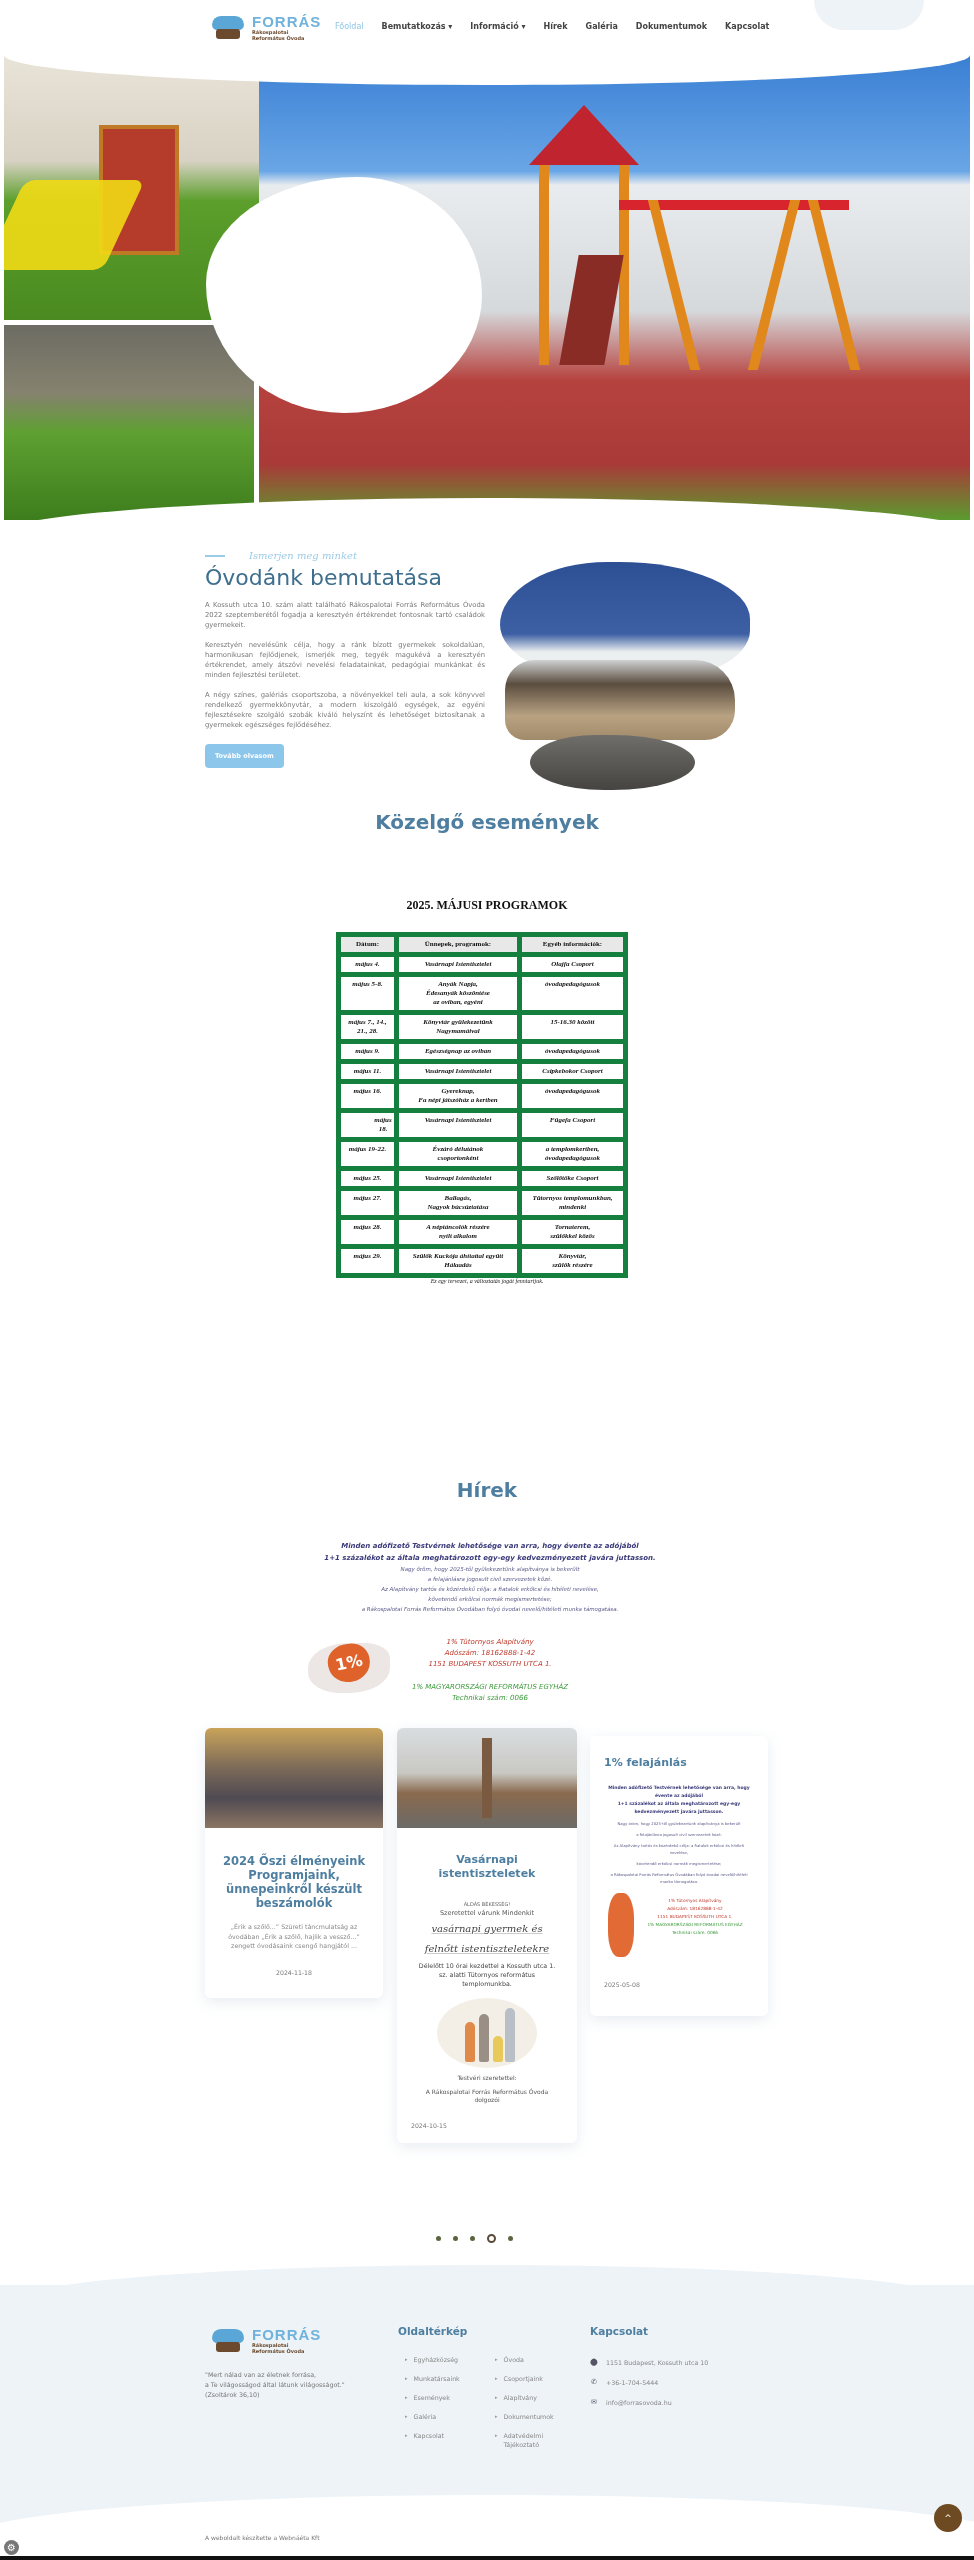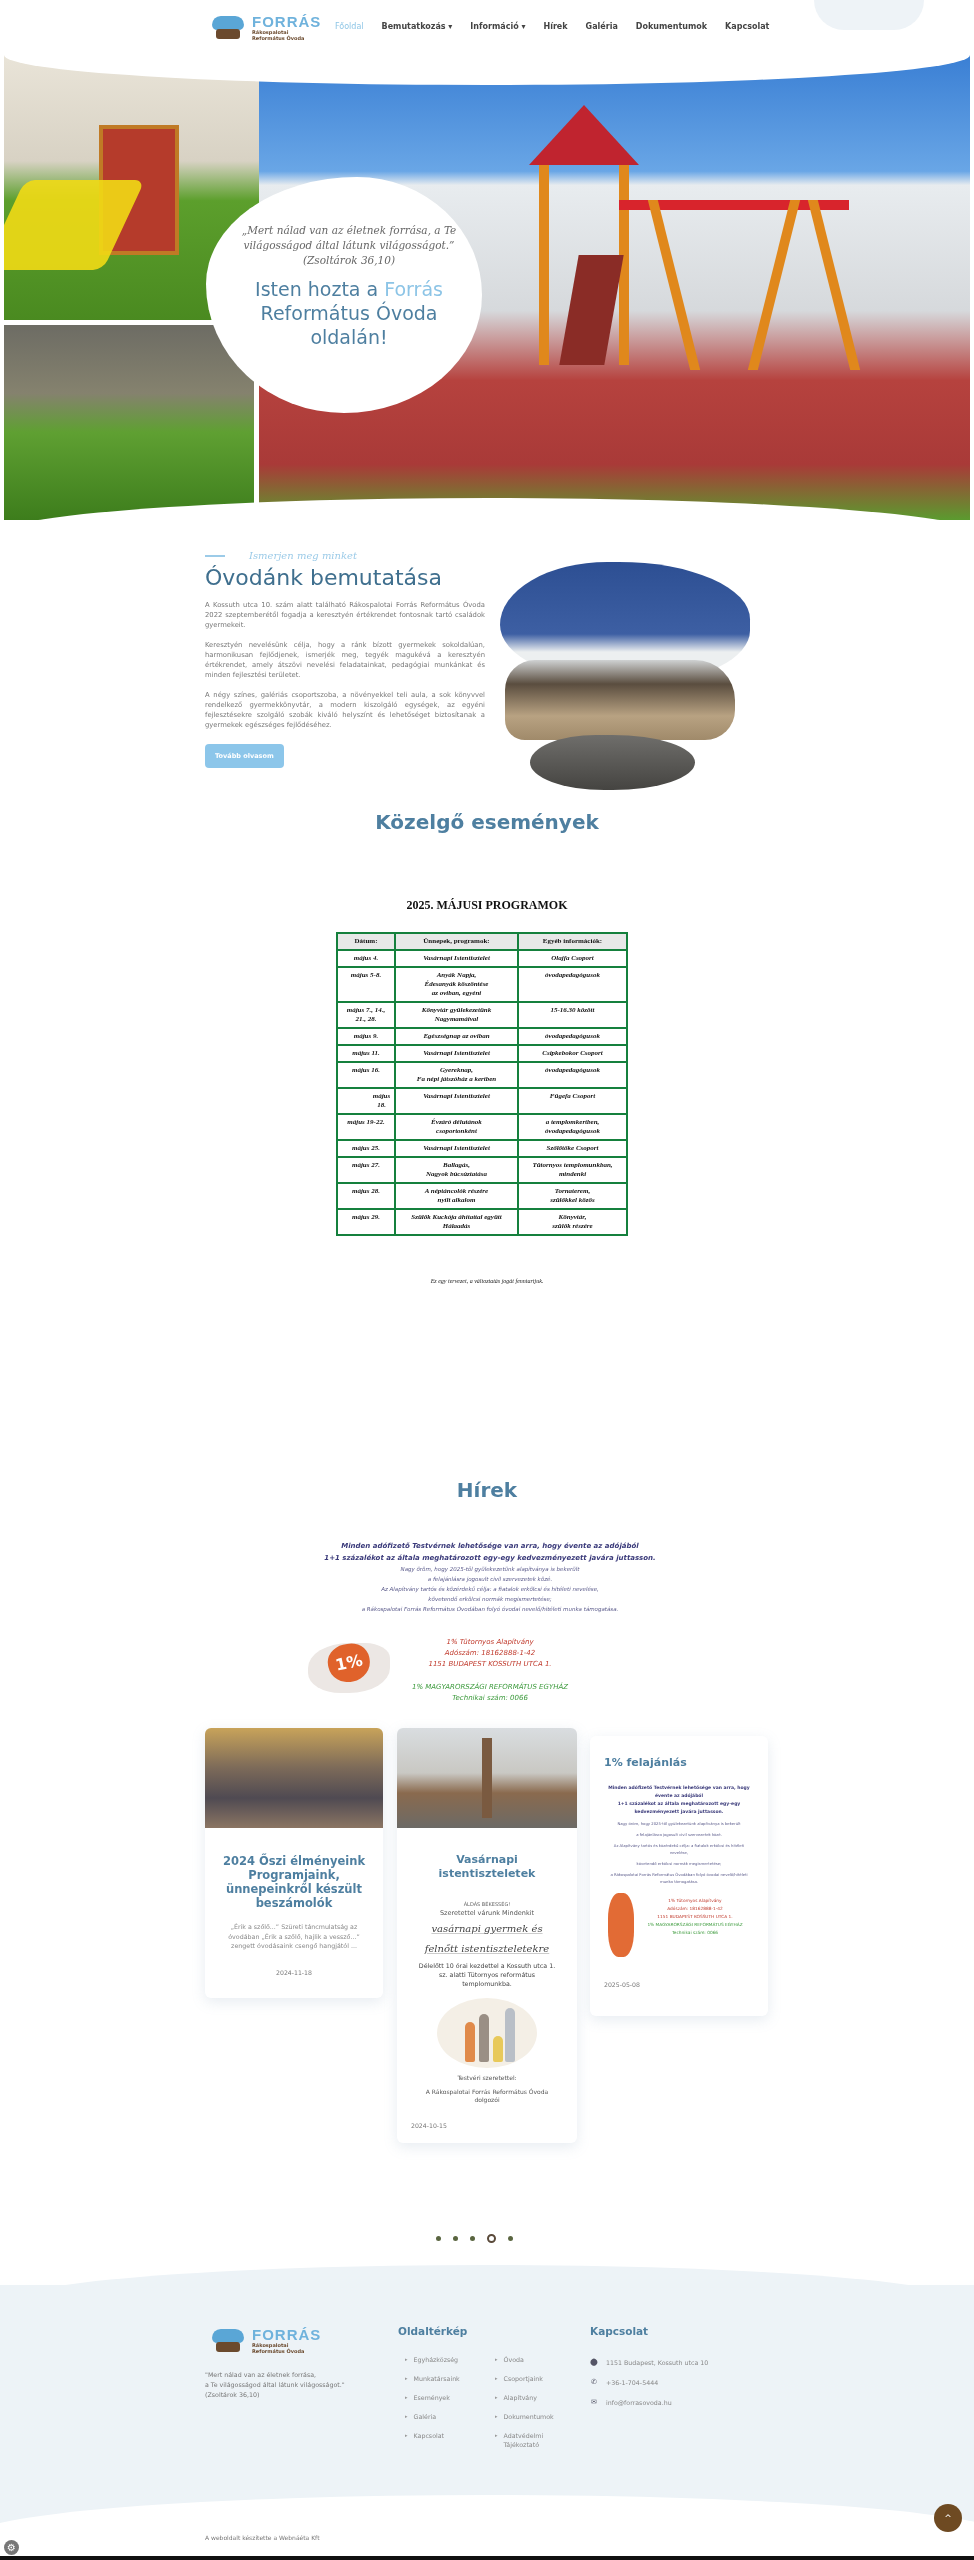--- a/index.html
+++ b/index.html
@@ -48,21 +48,21 @@
   .about-img { position: absolute; left: 495px; top: 550px; width: 255px; height: 240px; }
   .blob-a { position: absolute; left: 5px; top: 12px; width: 250px; height: 120px; background: linear-gradient(180deg,#2d4f93 0%,#3d5fa3 60%,#eceff0 75%); border-radius: 45% 55% 45% 50% / 55% 50% 45% 50%; }
   .blob-b { position: absolute; left: 10px; top: 110px; width: 230px; height: 80px; background: linear-gradient(180deg,#cfd1d2 0%,#5a4d3f 30%,#b8a282 70%,#a08a6a 100%); border-radius: 30px 40px 30px 20px; }
   .blob-c { position: absolute; left: 35px; top: 185px; width: 165px; height: 55px; background: linear-gradient(180deg,#6f6e6b,#454441); border-radius: 40% 50% 50% 45% / 50% 50% 50% 50%; }
 
   
   .section-title { position: absolute; width: 974px; text-align: center; font-family: "DejaVu Sans", sans-serif; color: #4e7fa0; font-size: 20px; }
   .events-title { top: 810px; }
   .prog-title { position: absolute; left: 0; width: 974px; top: 898px; text-align: center; font-family: "Liberation Serif", serif; font-weight: bold; font-size: 12px; color: #111; }
   table.prog { position: absolute; left: 336px; top: 932px; width: 292px; border-collapse: collapse; font-family: "Liberation Serif", serif; font-size: 7px; color: #111; }
-  table.prog th, table.prog td { border: 2px solid #15803d; text-align: center; padding: 3px 2px; font-weight: bold; line-height: 9px; }
+  table.prog th, table.prog td { border: 5px solid #15803d; text-align: center; padding: 3px 2px; font-weight: bold; line-height: 9px; }
   table.prog th { background: #e8e8e8; }
   table.prog td { font-style: italic; vertical-align: top; }
   table.prog td:first-child, table.prog th:first-child { width: 58px; }
   table.prog td:nth-child(2), table.prog th:nth-child(2) { width: 123px; }
   .prog-note { position: absolute; left: 0; width: 974px; top: 1278px; text-align: center; font-family: "Liberation Serif", serif; font-style: italic; font-size: 6px; color: #222; }
 
   
   .news-title { top: 1478px; }
   .pct { position: absolute; left: 300px; top: 1540px; width: 380px; text-align: center; font-family: "DejaVu Sans", sans-serif; font-style: italic; }
   .pct .l1 { font-size: 7px; font-weight: bold; color: #3a3a7a; line-height: 12px; }
@@ -167,29 +167,20 @@
       <div class="redbar" style="left:150px;top:95px;width:230px;height:10px;"></div>
       <div class="beam" style="left:300px;top:95px;width:10px;height:170px;transform:skewX(-14deg);"></div>
       <div class="beam" style="left:360px;top:95px;width:10px;height:170px;transform:skewX(14deg);"></div>
       <div class="beam" style="left:200px;top:95px;width:10px;height:170px;transform:skewX(14deg);"></div>
       <div class="redbar" style="left:100px;top:150px;width:45px;height:110px;background:#8a2c26;transform:skewX(-10deg);"></div>
     </div>
   </div>
   <div class="hero-wave-top"></div>
   <div class="hero-wave-bot"></div>
   <div class="quote-cloud"></div>
-  <div class="quote">
-    <div>„Mert nálad van az életnek forrása, a Te</div>
-    <div>világosságod által látunk világosságot.”</div>
-    <div>(Zsoltárok 36,10)</div>
-  </div>
-  <div class="welcome">
-    <span>Isten hozta a </span><span class="hl">Forrás</span>
-    <div>Református Óvoda oldalán!</div>
-  </div>
 </section>
 
 <section class="about">
   <div class="eyebrow">
       <span class="line"></span>
       <span>Ismerjen meg minket</span>
     </div>
   <h2>Óvodánk bemutatása</h2>
   <p>A Kossuth utca 10. szám alatt található Rákospalotai Forrás Református Óvoda 2022 szeptemberétől fogadja a keresztyén értékrendet fontosnak tartó családok gyermekeit.</p>
   <p>Keresztyén nevelésünk célja, hogy a ránk bízott gyermekek sokoldalúan, harmonikusan fejlődjenek, ismerjék meg, tegyék magukévá a keresztyén értékrendet, amely átszövi nevelési feladatainkat, pedagógiai munkánkat és minden fejlesztési területet.</p>

